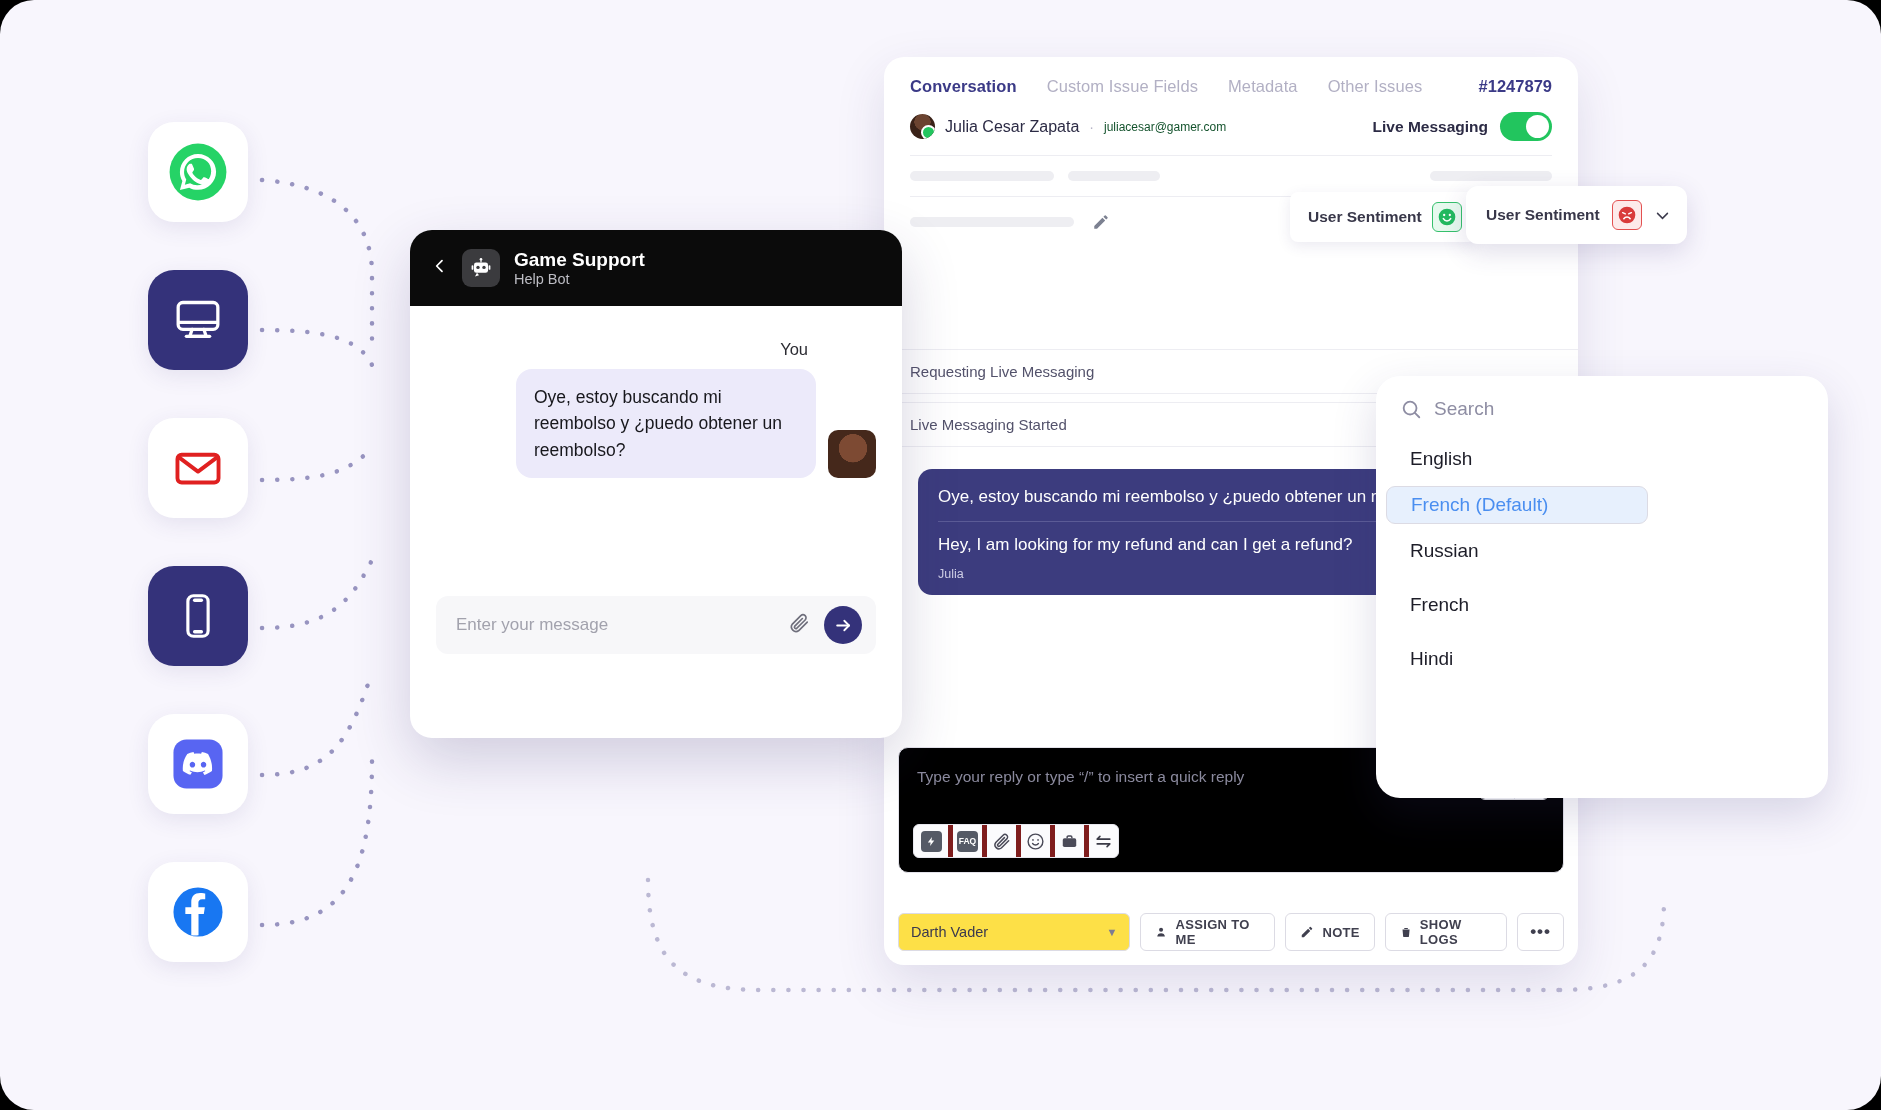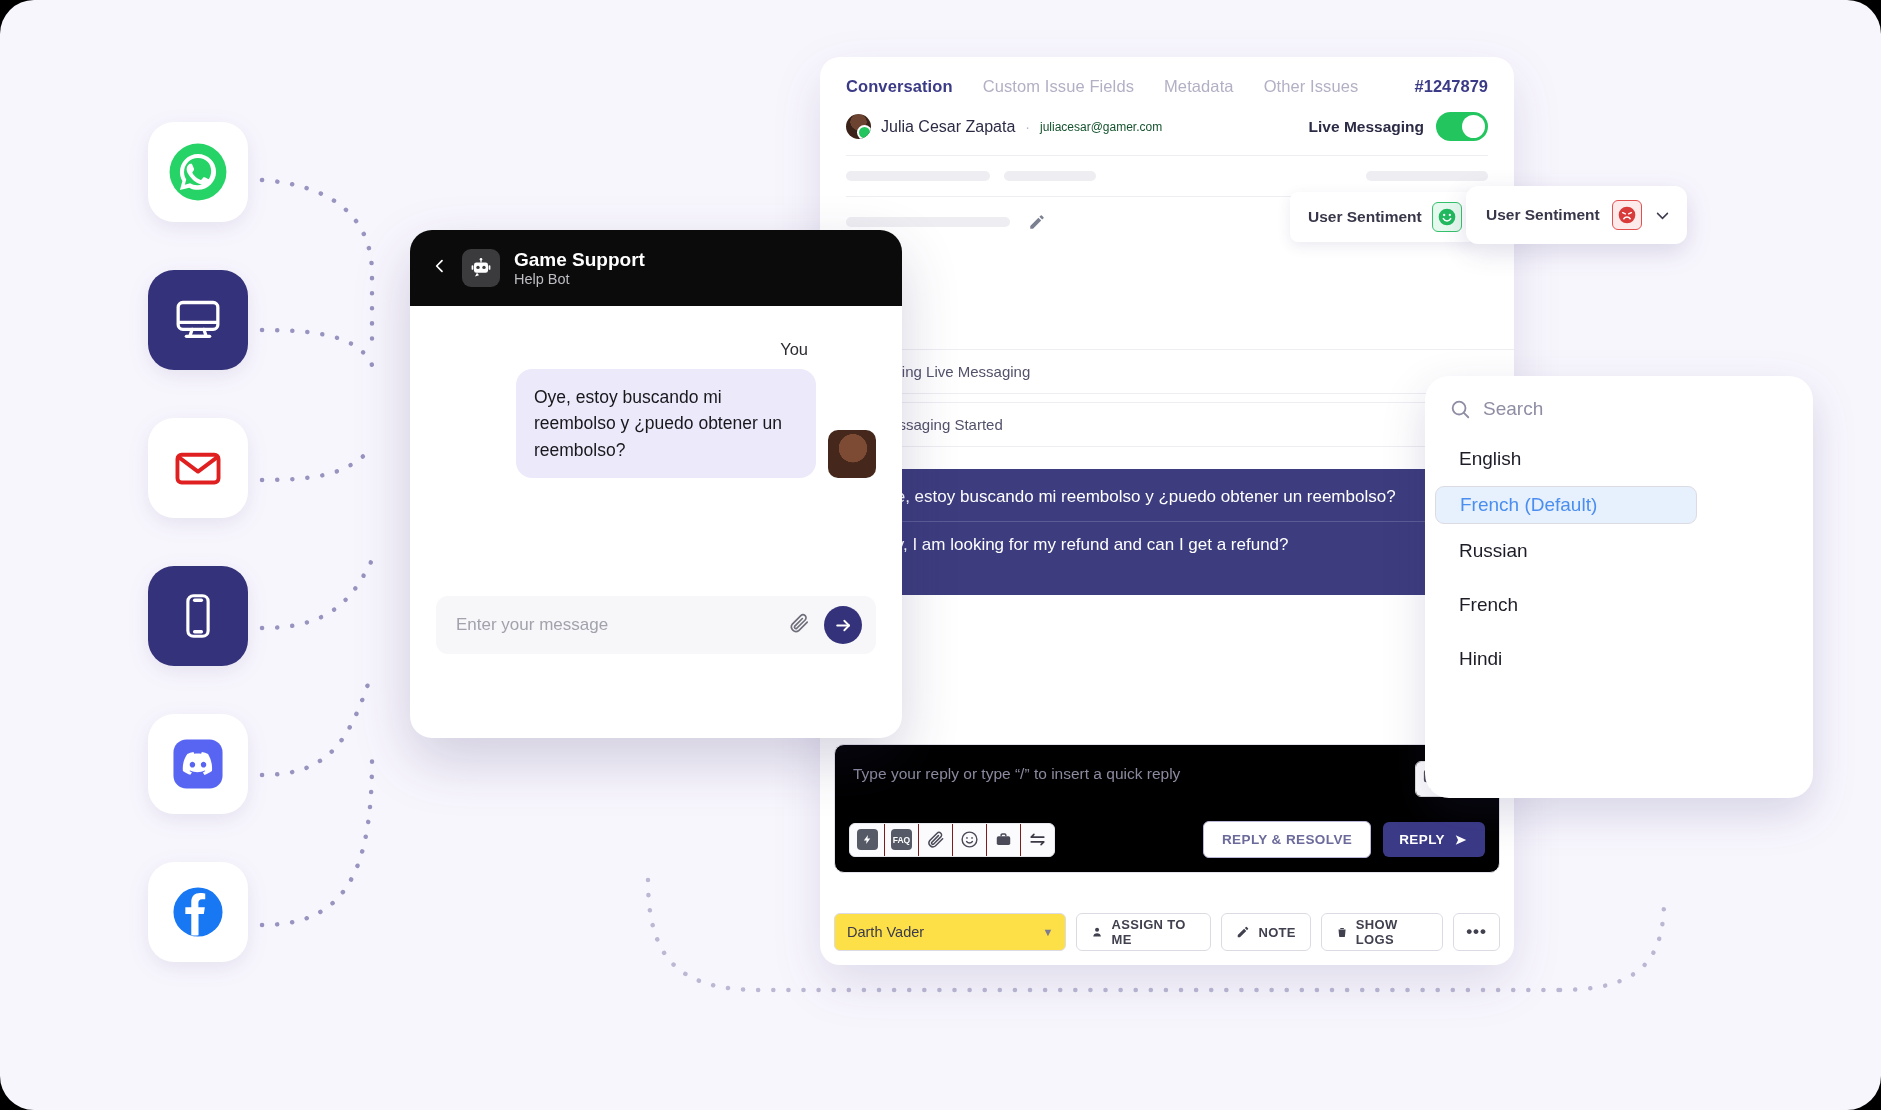--- a/index.html
+++ b/index.html
@@ -26,21 +26,21 @@
     box-shadow: 0 6px 22px rgba(60,50,120,.10);
   }
   .chan.light { background: #ffffff; }
   .chan.dark  { background: #34327a; }
 
   
   .dots { position: absolute; left: 0; top: 0; width: 1881px; height: 1110px; pointer-events: none; }
 
   
   .desk {
-    position: absolute; left: 820px; top: 57px;
+    position: absolute; left: 884px; top: 57px;
     width: 694px; height: 908px;
     background: #ffffff;
     border-radius: 20px;
     box-shadow: 0 18px 50px rgba(55,45,110,.13);
     overflow: hidden;
   }
   .desk-tabs {
     display: flex; align-items: center; gap: 30px;
     padding: 20px 26px 14px 26px;
   }
@@ -103,21 +103,21 @@
     border: 1px solid #e3e2ea; border-radius: 10px; background: #000000;
   }
   .comp-top { display: flex; align-items: flex-start; padding: 16px 14px 14px 18px; }
   .comp-ph { font-size: 15.5px; color: #8b8a9e; padding-top: 4px; }
   .comp-right { margin-left: auto; display: flex; border: 1px solid #ddd; border-radius: 6px; overflow: hidden; }
   .comp-btn { width: 34px; height: 34px; display:flex; align-items:center; justify-content:center; background:#fff; }
   .comp-btn + .comp-btn { border-left: 1px solid #e6e6ec; }
   .comp-bot { display: flex; align-items: center; padding: 10px 14px 14px 14px; }
   .tools { display: flex; border: 1px solid #e7e7ee; border-radius: 6px; overflow: hidden; background: #fbfbfd; }
   .tool { width: 34px; height: 32px; display:flex; align-items:center; justify-content:center; }
-  .tool + .tool { border-left: 1px solid #7f1d1d; }
+  .tool + .tool { border-left: 5px solid #7f1d1d; }
   .tool .sq { width: 21px; height: 21px; border-radius: 4px; background: #555a66; display:flex; align-items:center; justify-content:center; color:#fff; font-size:8.5px; font-weight:700;}
   .act { margin-left: auto; display: flex; gap: 12px; align-items:center; }
   .btn-out {
     border: 1px solid #b9b7d8; color: #6b6a9b; background: #fff;
     border-radius: 6px; padding: 10px 18px; font-size: 13.5px; font-weight: 700; letter-spacing:.4px;
   }
   .btn-fill {
     background: #3b3a87; color: #fff; border-radius: 6px;
     padding: 10px 16px; font-size: 13.5px; font-weight: 700; letter-spacing:.4px;
     display:flex; align-items:center; gap:8px;
@@ -148,21 +148,21 @@
     background:#fff; border-radius: 12px; display:flex; align-items:center; gap:12px;
     padding: 0 16px 0 20px; box-shadow: 0 8px 26px rgba(60,50,120,.16);
   }
   .sent-lbl { font-size: 15.5px; font-weight: 700; color: #383749; white-space: nowrap; }
   .face { width: 30px; height: 30px; border-radius: 6px; display:flex; align-items:center; justify-content:center; }
   .face.good { background:#e6f9ee; border: 1.5px solid #35c06c; }
   .face.bad  { background:#fdeaea; border: 1.5px solid #e35050; }
 
   
   .lang {
-    position: absolute; left: 1425px; top: 376px; width: 388px; height: 422px;
+    position: absolute; left: 1376px; top: 376px; width: 452px; height: 422px;
     background:#fff; border-radius: 24px; box-shadow: 0 16px 44px rgba(55,45,110,.17);
     overflow: hidden;
   }
   .lang-search { display:flex; align-items:center; gap:12px; padding: 22px 24px 12px 24px; }
   .lang-ph { font-size: 19px; color: #8e8da3; }
   .lang-item { font-size: 19px; color:#1d1d28; padding: 16px 24px; margin: 0 10px; border-radius: 9px; }
   .lang-item.sel { background: #e7f0fd; color: #4a8ef0; }
 
   
   .widget {
@@ -375,29 +375,20 @@
               <path d="M9 8V6.5A1.5 1.5 0 0 1 10.5 5h3A1.5 1.5 0 0 1 15 6.5V8" fill="none" stroke="#4a4a58" stroke-width="1.8"></path>
             </svg>
           </div>
           <div class="tool">
             <svg width="19" height="19" viewBox="0 0 24 24" fill="none" stroke="#3a3a46" stroke-width="2" stroke-linecap="round" stroke-linejoin="round">
               <path d="M20 9H4l3.5-3.5"></path>
                 <path d="M4 15h16l-3.5 3.5"></path>
             </svg>
           </div>
         </div>
-        <div class="act">
-          <div class="btn-out">REPLY &amp; RESOLVE</div>
-          <div class="btn-fill">
-            <span>REPLY</span>
-            <svg width="16" height="14" viewBox="0 0 24 24" fill="#fff">
-                <path d="M3 4l18 8-18 8 4-8-4-8z"></path>
-              </svg>
-          </div>
-        </div>
       </div>
     </div>
 
     <div class="bottombar">
       <div class="sel">
         <span>Darth Vader</span>
         <span class="car">▼</span>
       </div>
       <div class="bbtn">
         <svg width="14" height="14" viewBox="0 0 24 24" fill="#40404f">

